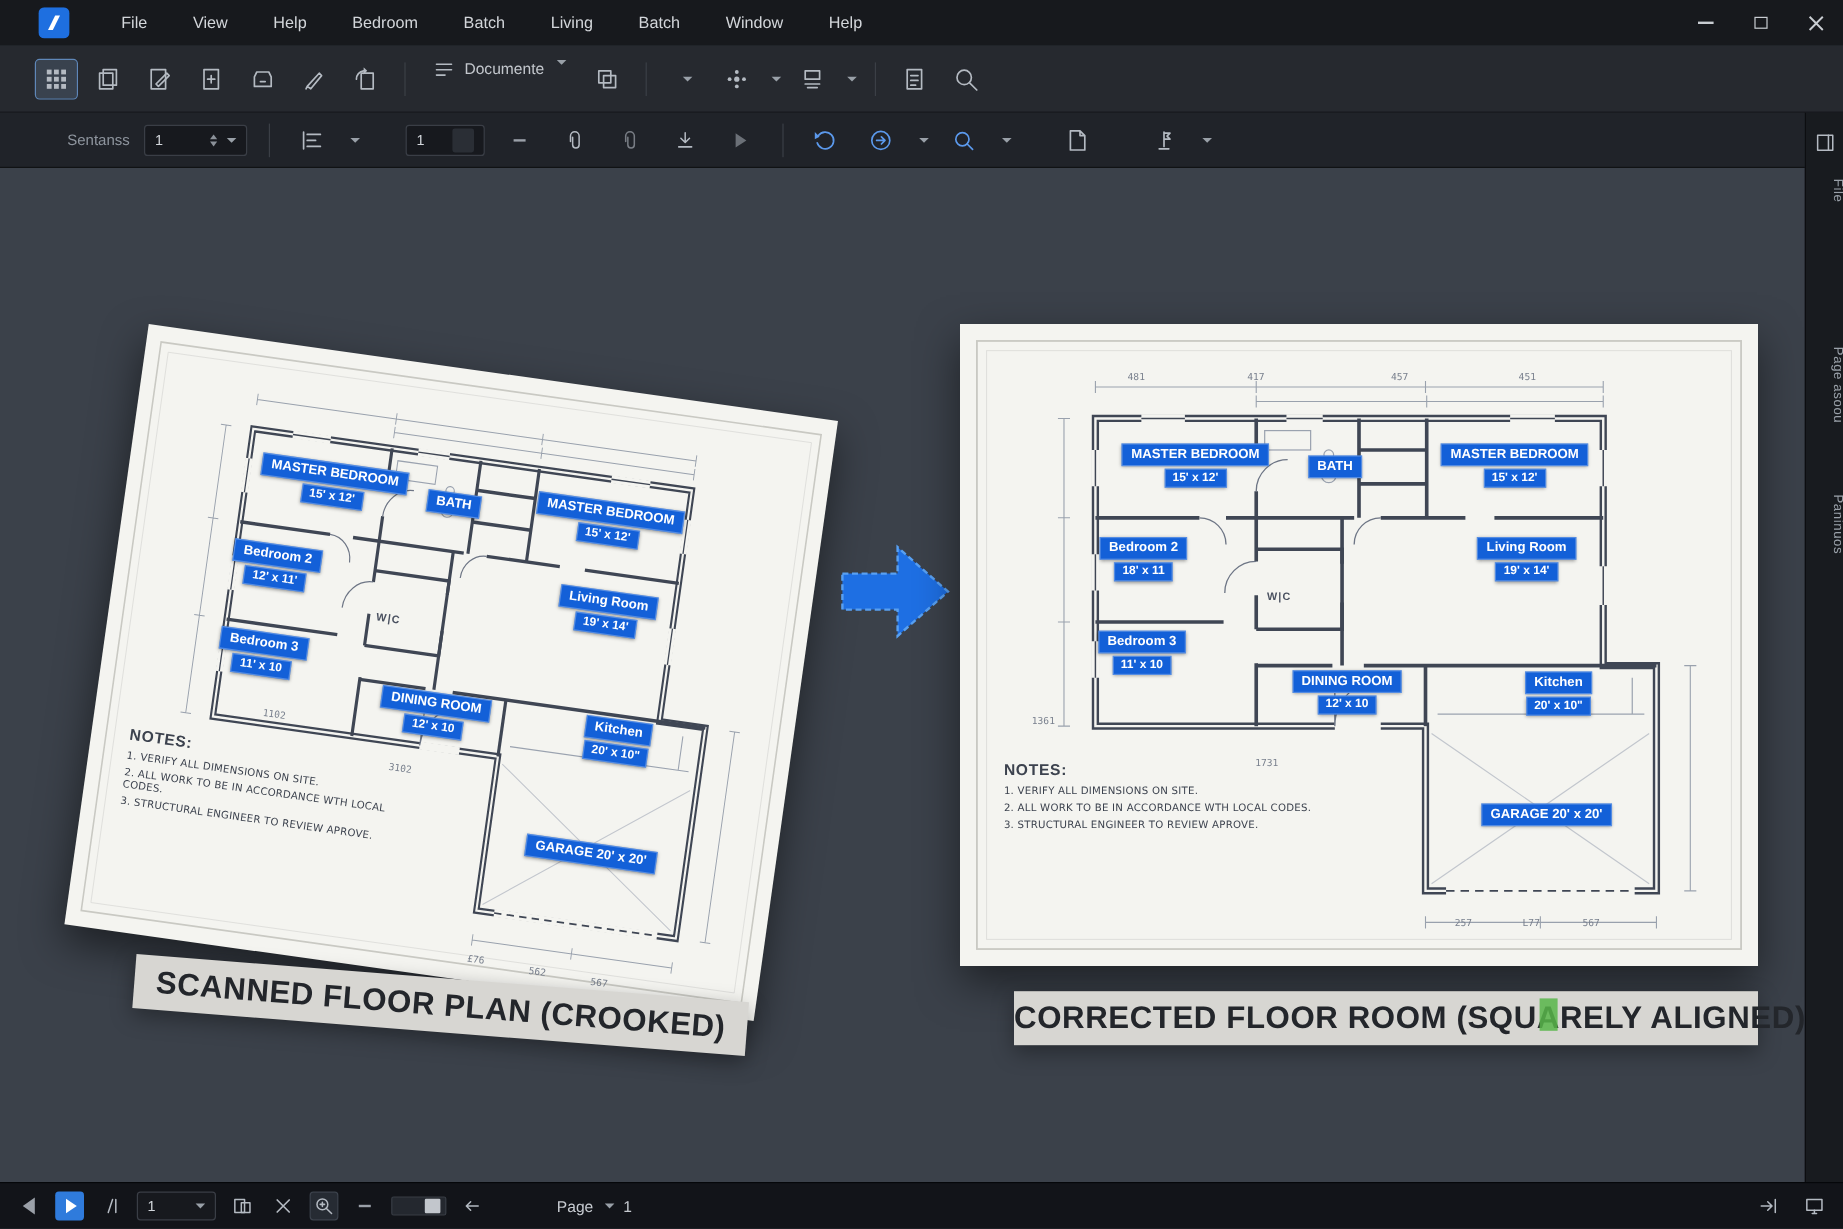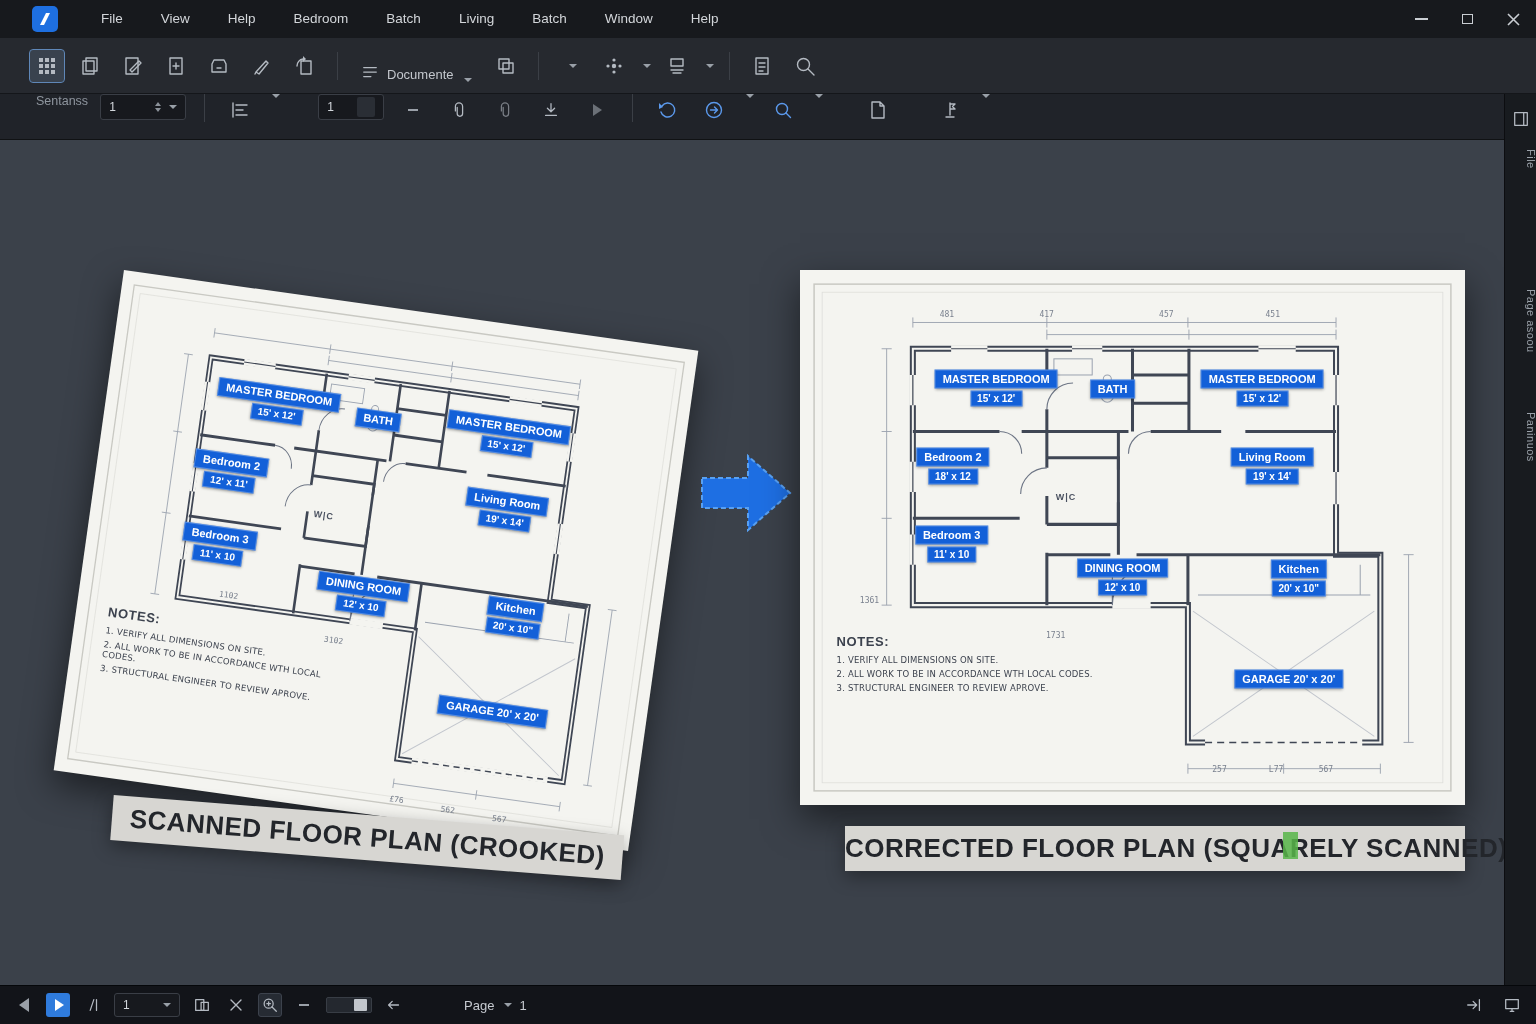--- a/index.html
+++ b/index.html
@@ -18,27 +18,27 @@
 
   
   .toolbar-main { height:56px; background:#26292f; border-bottom:1px solid #14161a; display:flex; align-items:center; padding:0 14px 0 30px; gap:9px; }
   .tb-btn { width:34px; height:32px; border-radius:3px; display:flex; align-items:center; justify-content:center; flex:0 0 auto; }
   .tb-btn.active { background:#39424e; outline:1px solid #5f87b8; }
   .tb-sep { width:1px; height:28px; background:#3b3f46; margin:0 6px; flex:0 0 auto; }
   .icon { stroke:#b4bac2; fill:none; stroke-width:1.4; stroke-linecap:round; stroke-linejoin:round; }
   .icon-fill { fill:#b4bac2; stroke:none; }
   .blue .icon { stroke:#5b99ec; }
   .chev { width:0; height:0; border-left:4px solid transparent; border-right:4px solid transparent; border-top:4px solid #99a0a8; margin-left:3px; flex:0 0 auto; }
-  .doc-group { display:flex; align-items:flex-end; gap:8px; padding:0 8px; height:32px; }
+  .doc-group { display:flex; align-items:flex-start; gap:8px; padding:0 8px; height:32px; }
   .doc-group-label { font-size:13px; color:#c3c7cd; }
 
   
   .row-mid { display:flex; height:891px; }
   .col-left { width:1504px; display:flex; flex-direction:column; }
-  .toolbar-second { height:46px; background:#202329; border-bottom:1px solid #101214; display:flex; align-items:flex-start; padding-left:36px; gap:12px; }
+  .toolbar-second { height:46px; background:#202329; border-bottom:1px solid #101214; display:flex; align-items:center; padding-left:56px; gap:12px; }
   .small-label { font-size:12.5px; color:#8e959e; flex:0 0 auto; }
   .field { background:#17191e; border:1px solid #3a3e46; border-radius:3px; color:#d3d7dc; font-size:12px; display:flex; align-items:center; padding:0 8px; height:26px; gap:6px; }
   .field-doc { background:#23262c; border-color:#41454d; width:268px; height:28px; justify-content:space-between; color:#ccd0d6; font-size:13px; }
   .spin { display:flex; flex-direction:column; gap:2px; }
   .spin i { display:block; width:0; height:0; border-left:3.5px solid transparent; border-right:3.5px solid transparent; }
   .spin .up { border-bottom:4px solid #8b9199; }
   .spin .dn { border-top:4px solid #8b9199; }
   .subbox { width:18px; height:20px; background:#2a2e35; border-radius:2px; }
   .minusbar { width:10px; height:2px; background:#9aa0a8; }
 
@@ -435,21 +435,21 @@
           </div>
           <div class="room" style="left:47%;top:22.3%">
             <span class="chip">BATH</span>
           </div>
           <div class="room" style="left:69.5%;top:22%">
             <span class="chip">MASTER BEDROOM</span>
             <span class="chip chip-dim">15' x 12'</span>
           </div>
           <div class="room" style="left:23%;top:36.6%">
             <span class="chip">Bedroom 2</span>
-            <span class="chip chip-dim">18' x 12</span>
+            <span class="chip chip-dim">18' x 11</span>
           </div>
           <div class="room" style="left:71%;top:36.6%">
             <span class="chip">Living Room</span>
             <span class="chip chip-dim">19' x 14'</span>
           </div>
           <div class="room" style="left:22.8%;top:51.3%">
             <span class="chip">Bedroom 3</span>
             <span class="chip chip-dim">11' x 10</span>
           </div>
           <span class="wic" style="left:40%;top:42.5%">W|C</span>
@@ -475,21 +475,21 @@
           <span class="dim-num" style="left:54%;top:7.5%">457</span>
           <span class="dim-num" style="left:70%;top:7.5%">451</span>
           <span class="dim-num" style="left:9%;top:61%">1361</span>
           <span class="dim-num" style="left:37%;top:67.5%">1731</span>
           <span class="dim-num" style="left:62%;top:92.5%">257</span>
           <span class="dim-num" style="left:70.5%;top:92.5%">L77</span>
           <span class="dim-num" style="left:78%;top:92.5%">567</span>
         </div>
 
         <div class="caption caption-right">
-          <span>CORRECTED FLOOR PLAN (SQUARELY SCANNED)</span>
+          <span>CORRECTED FLOOR ROOM (SQUARELY ALIGNED)</span>
           <span class="cursor-artifact"></span>
         </div>
 
       </div>
     </div>
 
     <div class="right-rail">
       <div class="rail-btn" style="top:14px;">
         <svg width="18" height="18" viewBox="0 0 20 20">
           <rect class="icon" x="3" y="3" width="14" height="14"></rect>

